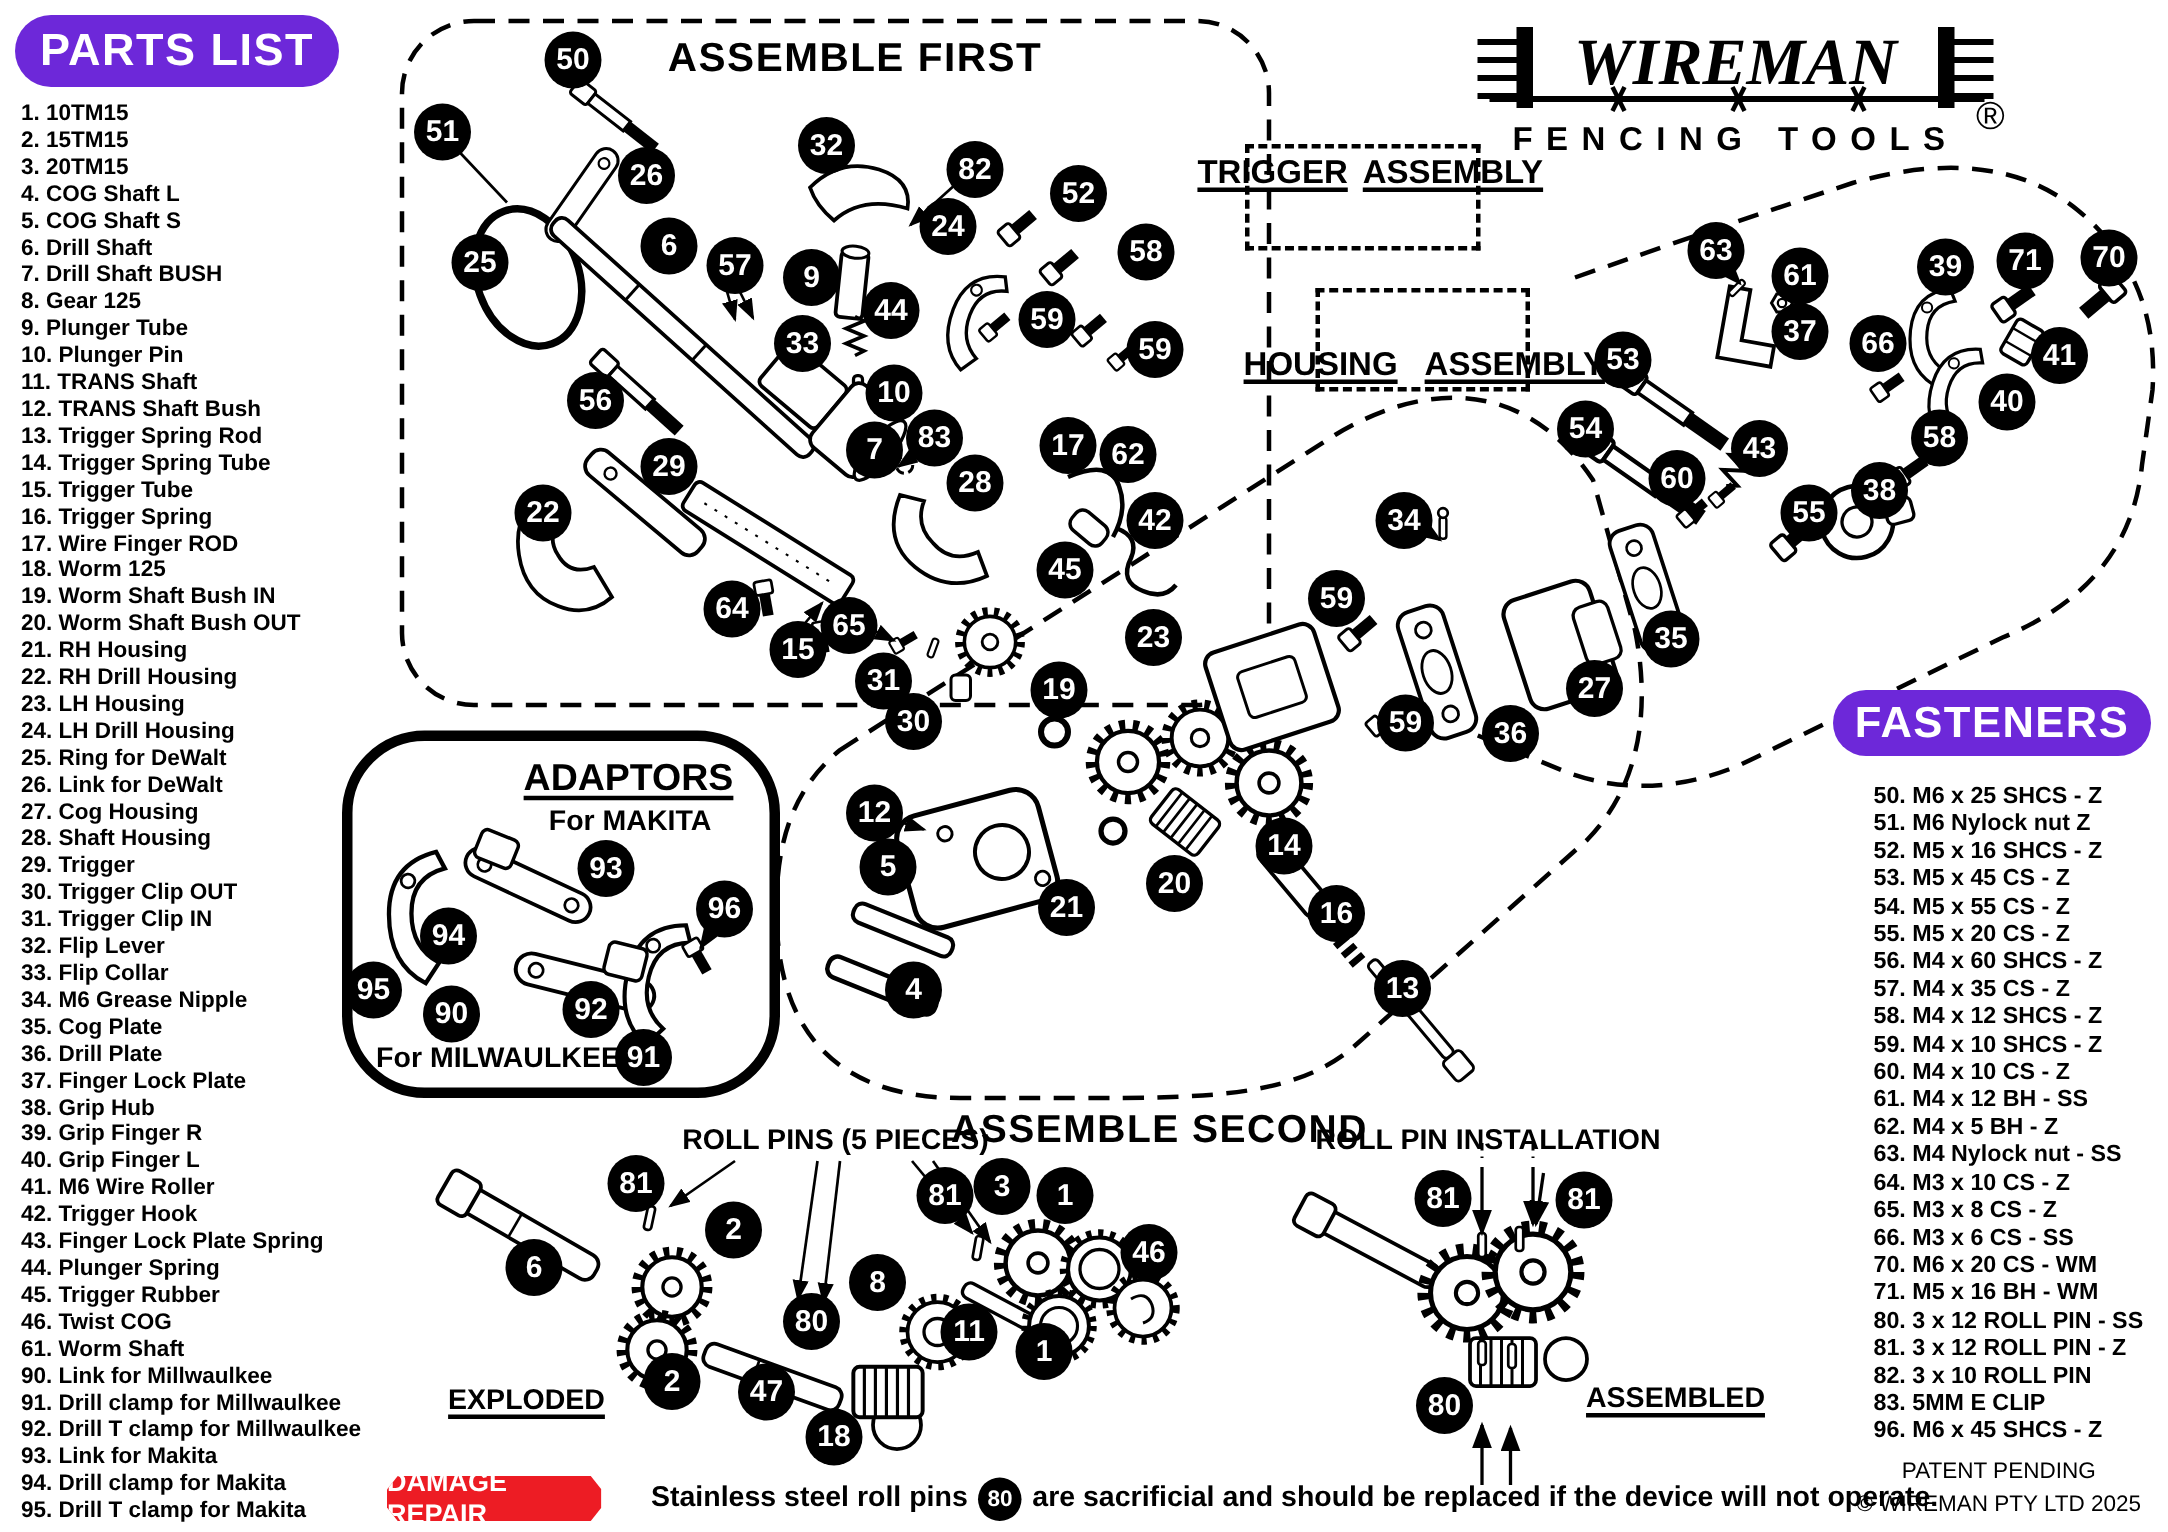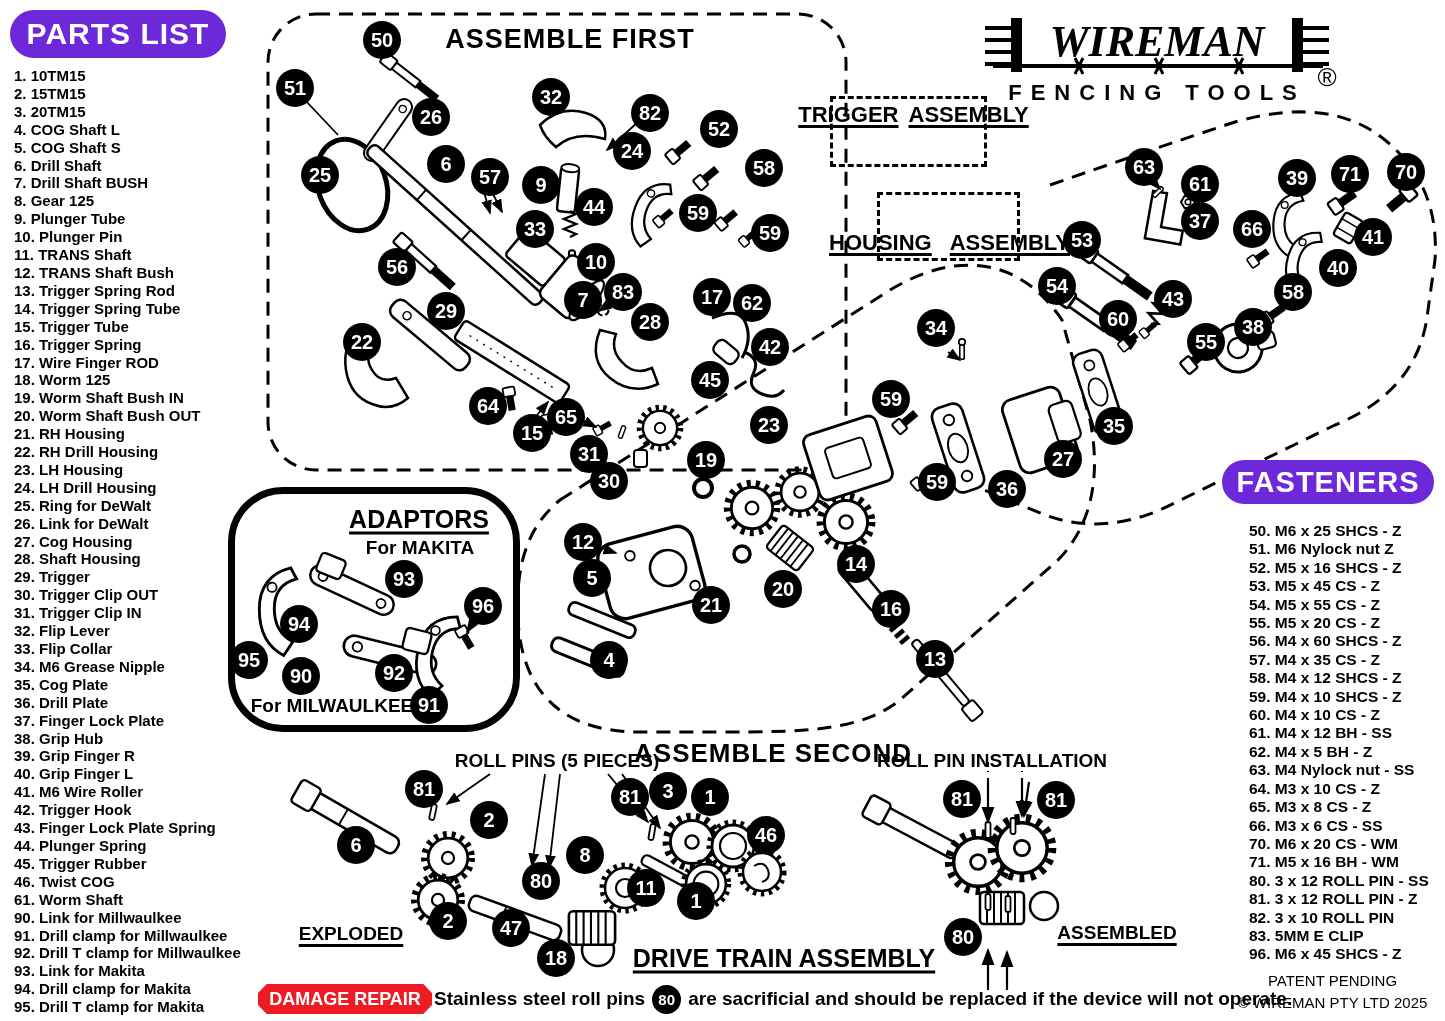--- a/index.html
+++ b/index.html
@@ -17,21 +17,21 @@
   .balloon{position:absolute;width:38px;height:38px;border-radius:50%;background:#000;color:#fff;
            font-weight:bold;font-size:20px;display:flex;align-items:center;justify-content:center;
            transform:translate(-50%,-50%);z-index:6;}
   .dashedbox{position:absolute;border:3px dashed #000;box-sizing:border-box;
              display:flex;flex-direction:row;justify-content:center;z-index:5;}
   .dashedbox span{font-weight:bold;font-size:22px;line-height:31px;padding-left:10px;
                   text-decoration:underline;text-decoration-thickness:2.5px;text-underline-offset:3px;
                   white-space:nowrap;}
   #adaptors-box{position:absolute;left:228px;top:487px;width:292px;height:245px;
                 border:7px solid #000;border-radius:55px;box-sizing:border-box;z-index:4;}
-  #damage-badge{position:absolute;left:258px;top:984px;width:174px;height:30px;
+  #damage-badge{position:absolute;left:258px;top:984px;width:143px;height:30px;
                 display:flex;align-items:center;justify-content:center;
                 color:#fff;font-weight:bold;font-size:18px;z-index:6;
                 clip-path:polygon(5% 0,95% 0,100% 30%,100% 70%,95% 100%,5% 100%,0 70%,0 30%);}
   #damage-note{position:absolute;left:434px;top:983px;height:32px;display:flex;align-items:center;
                font-weight:bold;font-size:19px;white-space:nowrap;z-index:6;}
   .balloon-inline{width:29px;height:29px;border-radius:50%;background:#000;color:#fff;
                   font-weight:bold;font-size:15px;display:inline-flex;align-items:center;
                   justify-content:center;margin:0 7px;}
   #logo{position:absolute;left:983px;top:6px;width:360px;height:102px;z-index:5;}
   #footer-right{position:absolute;left:1230px;top:970px;width:205px;text-align:center;
@@ -434,21 +434,20 @@
 
   <div id="adaptors-box"></div>
   <div class="abs title und" style="left:419px;top:519px;font-size:25px;z-index:5;">ADAPTORS</div>
   <div class="abs title" style="left:420px;top:548px;font-size:19px;z-index:5;">For MAKITA</div>
   <div class="abs title" style="left:332px;top:706px;font-size:19px;z-index:5;">For MILWAULKEE</div>
 
   <div class="abs title" style="left:557px;top:761px;font-size:19px;z-index:5;">ROLL PINS (5 PIECES)</div>
   <div class="abs title" style="left:992px;top:761px;font-size:19px;z-index:5;">ROLL PIN INSTALLATION</div>
   <div class="abs title und" style="left:351px;top:934px;font-size:19px;z-index:5;">EXPLODED</div>
   <div class="abs title und" style="left:1117px;top:933px;font-size:19px;z-index:5;">ASSEMBLED</div>
-  <div class="abs title und" style="left:784px;top:958px;font-size:25px;z-index:5;">DRIVE TRAIN ASSEMBLY</div>
 
   <div id="damage-badge" style="background: rgb(237, 28, 36);">
     <span>DAMAGE REPAIR</span>
   </div>
   <div id="damage-note">
     <span>Stainless steel roll pins</span>
     <span class="balloon-inline">80</span>
     <span>are sacrificial and should be replaced if the device will not operate.</span>
   </div>
   <div id="footer-right">
@@ -493,21 +492,21 @@
       <div class="balloon" style="left: 769px; top: 425px;">23</div>
       <div class="balloon" style="left: 583px; top: 542px;">12</div>
       <div class="balloon" style="left: 592px; top: 578px;">5</div>
       <div class="balloon" style="left: 711px; top: 605px;">21</div>
       <div class="balloon" style="left: 783px; top: 589px;">20</div>
       <div class="balloon" style="left: 856px; top: 564px;">14</div>
       <div class="balloon" style="left: 891px; top: 609px;">16</div>
       <div class="balloon" style="left: 609px; top: 660px;">4</div>
       <div class="balloon" style="left: 935px; top: 659px;">13</div>
       <div class="balloon" style="left: 891px; top: 399px;">59</div>
-      <div class="balloon" style="left: 936px; top: 328px;">34</div>
+      <div class="balloon" style="left: 936px; top: 347px;">34</div>
       <div class="balloon" style="left: 937px; top: 482px;">59</div>
       <div class="balloon" style="left: 1007px; top: 489px;">36</div>
       <div class="balloon" style="left: 1063px; top: 459px;">27</div>
       <div class="balloon" style="left: 1114px; top: 426px;">35</div>
       <div class="balloon" style="left: 1144px; top: 167px;">63</div>
       <div class="balloon" style="left: 1200px; top: 184px;">61</div>
       <div class="balloon" style="left: 1200px; top: 221px;">37</div>
       <div class="balloon" style="left: 1297px; top: 178px;">39</div>
       <div class="balloon" style="left: 1350px; top: 174px;">71</div>
       <div class="balloon" style="left: 1406px; top: 172px;">70</div>

